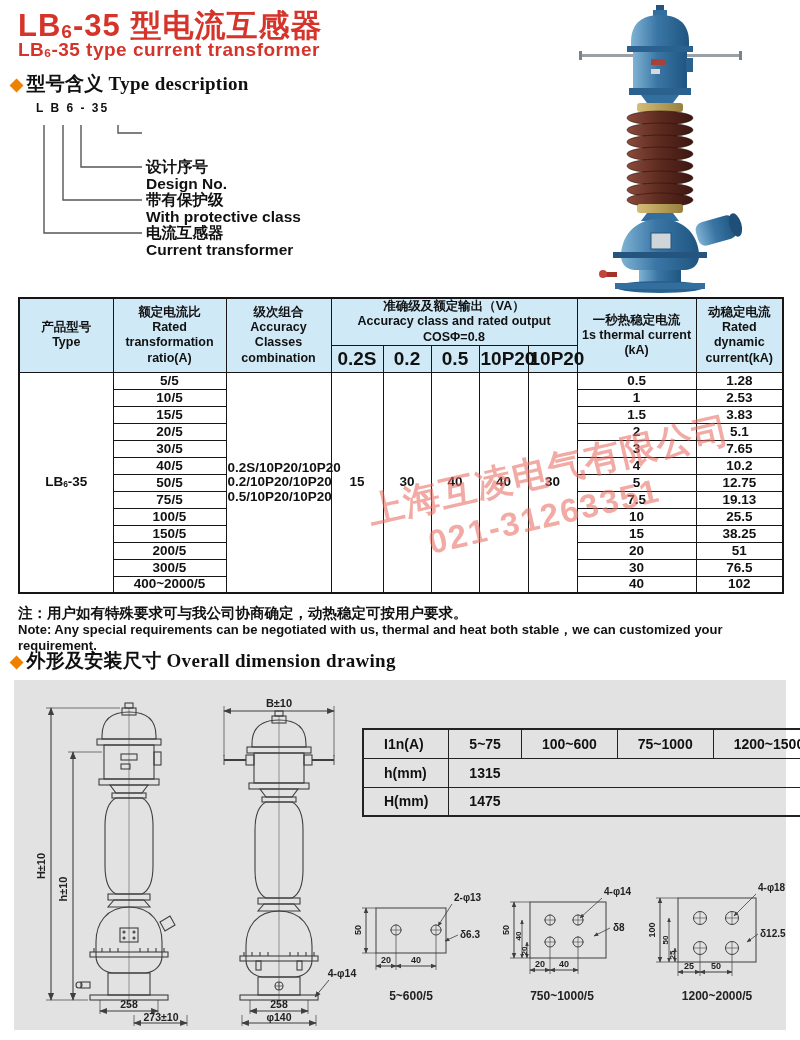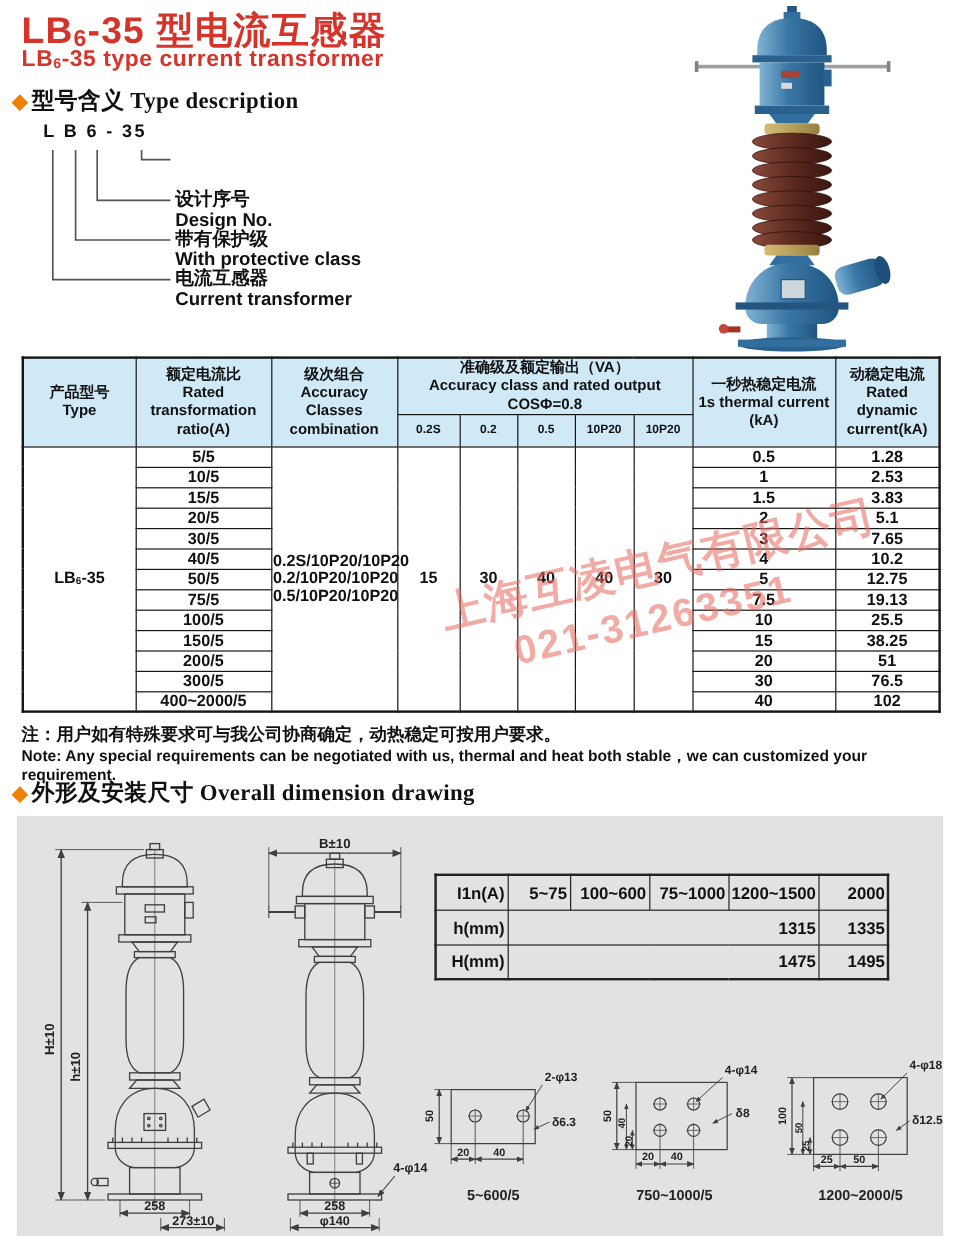--- a/index.html
+++ b/index.html
@@ -7,45 +7,45 @@
   .page { position:relative; width:800px; height:1040px; background:#ffffff; margin:0 auto; overflow:hidden; font-family:"Liberation Sans", sans-serif; }
 
   .title { position:absolute; left:18px; top:5px; font-size:31px; font-weight:800; color:#d5342b; letter-spacing:1px; }
   .subtitle { position:absolute; left:18px; top:39px; font-size:19px; font-weight:700; color:#d5342b; letter-spacing:0.5px; }
   .subsc { font-size:0.62em; vertical-align:-0.12em; }
 
   .sec { position:absolute; left:10px; font-size:19px; font-weight:800; color:#101010; letter-spacing:0.3px;font-family:Liberation Serif, serif; }
   .sec .dia { color:#ee8100; font-size:17px; margin-right:3px; }
   .sec1 { top:71px; } .sec2 { top:271px; } .sec3 { top:648px; }
 
-  .typecode { position:absolute; left:36px; top:101px; font-size:15px; font-weight:800; color:#111; letter-spacing:2px; }
+  .typecode { position:absolute; left:36px; top:101px; font-size:12px; font-weight:800; color:#111; letter-spacing:2px; }
   .tc-svg { position:absolute; left:0; top:100px; }
   .tc-label { position:absolute; left:146px; font-size:15.5px; font-weight:700; color:#111; line-height:17px; }
   .tcl1 { top:124px; } .tcl2 { top:158px; } .tcl3 { top:191px; } .tcl4 { top:224px; }
 
   .photo { position:absolute; left:553px; top:2px; }
 
   table.tech { position:absolute; left:18px; top:297px; width:764px; border-collapse:collapse; table-layout:fixed; border:2px solid #161616; }
   .tech th, .tech td { border:1px solid #161616; text-align:center; vertical-align:middle; padding:0 1px; }
   .tech thead th { background:#cfe9f7; font-size:12.5px; line-height:1.22; font-weight:700; color:#111; }
-  .tech thead tr.subrow th { height:27px; font-size:10px;margin-top:44px; }
+  .tech thead tr.subrow th { height:27px; font-size:19px;margin-top:44px; }
   .tech td { font-size:13.5px; font-weight:700; color:#111; height:17px; line-height:1.05; }
   .pre { white-space:pre-line; }
   .combo { font-size:12px; line-height:1.55; }
 
   .note { position:absolute; left:18px; top:604px; width:772px; color:#111; }
   .note .cn { font-size:14.5px; font-weight:800; line-height:18px; }
   .note .en { font-size:13px; font-weight:700; line-height:16px; }
 
   .panel { position:absolute; left:14px; top:680px; width:772px; height:350px; background:#e2e2e2; }
   .outline { position:absolute; left:10px; top:14px; }
   .mounts { position:absolute; left:330px; top:198px; }
 
   table.dims { position:absolute; left:348px; top:48px; border-collapse:collapse; table-layout:fixed; border:2px solid #222; background:transparent; }
-  .dims td { border:1px solid #222; text-align:right; vertical-align:middle; font-size:14px; font-weight:700; color:#111; height:29px; padding:0 2px;margin-top:36px; }
+  .dims td { border:1px solid #222; text-align:left; vertical-align:middle; font-size:14px; font-weight:700; color:#111; height:29px; padding:0 20px;margin-top:36px; }
 
   .watermark { position:absolute; left:368px; top:446px; width:370px; transform:rotate(-13deg); color:rgba(232,108,98,0.58); font-weight:800; z-index:5; pointer-events:none; }
   .watermark .w1 { font-size:36px; letter-spacing:1px; white-space:nowrap; }
   .watermark .w2 { font-size:33px; padding-left:52px; letter-spacing:2px; white-space:nowrap; }
 
   svg text { font-family:"Liberation Sans", sans-serif; fill:#222; }
 </style>
 </head>
 <body>
 

